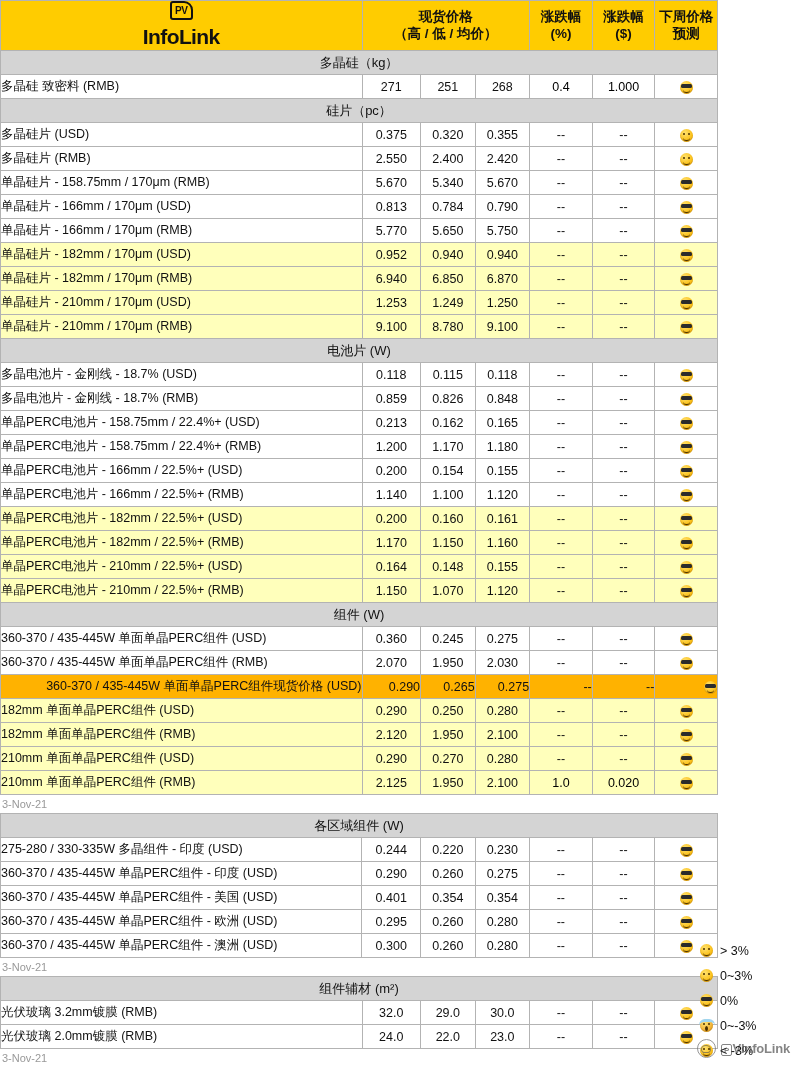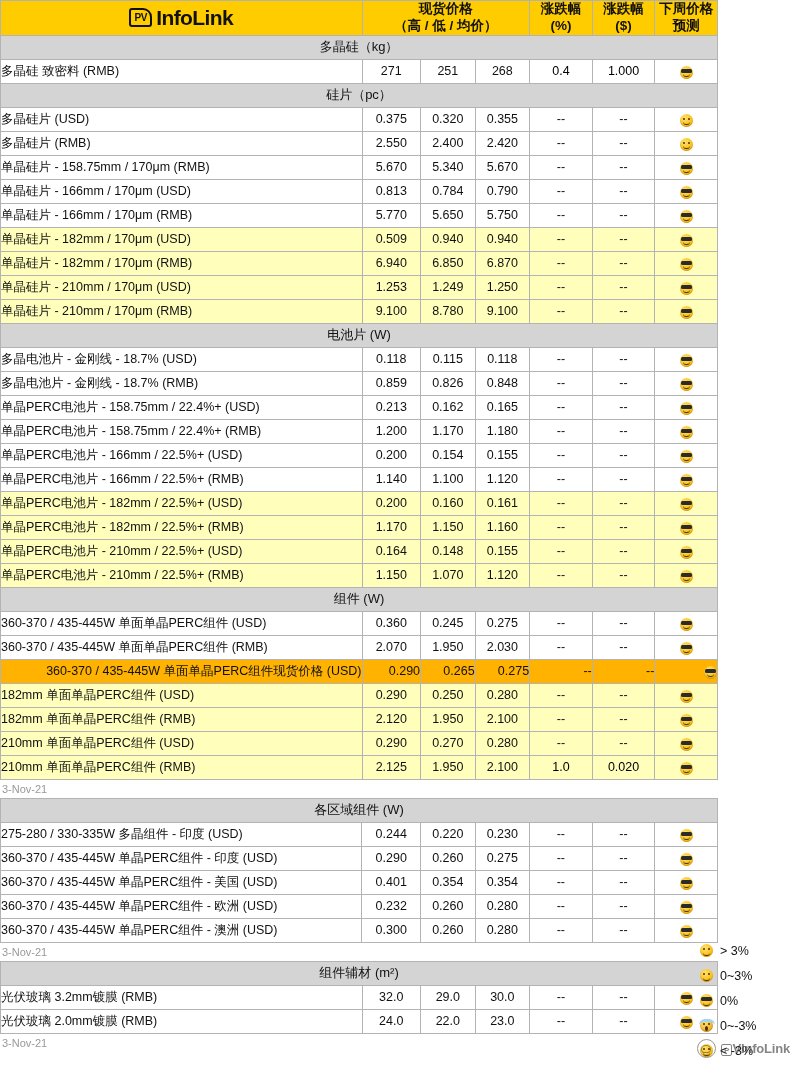--- a/index.html
+++ b/index.html
@@ -48,20 +48,21 @@
     text-align:center;
     font-weight:bold;
     font-size:13.5px;
     color:#111;
     line-height:1.25;
   }
   .hdr td.logocell{background:#ffcc00;}
   .logo-wrap{
     display:flex;align-items:center;justify-content:center;
     gap:4px;
+    flex-direction:column;
   }
   .logo-badge{
     display:inline-block;
     border:2px solid #111;
     border-radius:3px;
     border-top-right-radius:9px;
     font-size:10px;
     font-weight:bold;
     line-height:1;
     padding:2.5px 3px 2.5px 3px;
@@ -291,21 +292,21 @@
           <td class="label">单晶硅片 - 166mm / 170μm (RMB)</td>
           <td class="num">5.770</td>
           <td class="num">5.650</td>
           <td class="num">5.750</td>
           <td class="chg">--</td>
           <td class="chg">--</td>
           <td class="fc"><span class="face cool"><span class="shades"></span><span class="mouth"></span></span></td>
         </tr>
         <tr class="hl">
           <td class="label">单晶硅片 - 182mm / 170μm (USD)</td>
-          <td class="num">0.509</td>
+          <td class="num">0.952</td>
           <td class="num">0.940</td>
           <td class="num">0.940</td>
           <td class="chg">--</td>
           <td class="chg">--</td>
           <td class="fc"><span class="face cool"><span class="shades"></span><span class="mouth"></span></span></td>
         </tr>
         <tr class="hl">
           <td class="label">单晶硅片 - 182mm / 170μm (RMB)</td>
           <td class="num">6.940</td>
           <td class="num">6.850</td>
@@ -535,21 +536,21 @@
           <td class="label">360-370 / 435-445W 单晶PERC组件 - 美国 (USD)</td>
           <td class="num">0.401</td>
           <td class="num">0.354</td>
           <td class="num">0.354</td>
           <td class="chg">--</td>
           <td class="chg">--</td>
           <td class="fc"><span class="face cool"><span class="shades"></span><span class="mouth"></span></span></td>
         </tr>
         <tr class="plain">
           <td class="label">360-370 / 435-445W 单晶PERC组件 - 欧洲 (USD)</td>
-          <td class="num">0.232</td>
+          <td class="num">0.295</td>
           <td class="num">0.260</td>
           <td class="num">0.280</td>
           <td class="chg">--</td>
           <td class="chg">--</td>
           <td class="fc"><span class="face cool"><span class="shades"></span><span class="mouth"></span></span></td>
         </tr>
         <tr class="plain">
           <td class="label">360-370 / 435-445W 单晶PERC组件 - 澳洲 (USD)</td>
           <td class="num">0.300</td>
           <td class="num">0.260</td>

